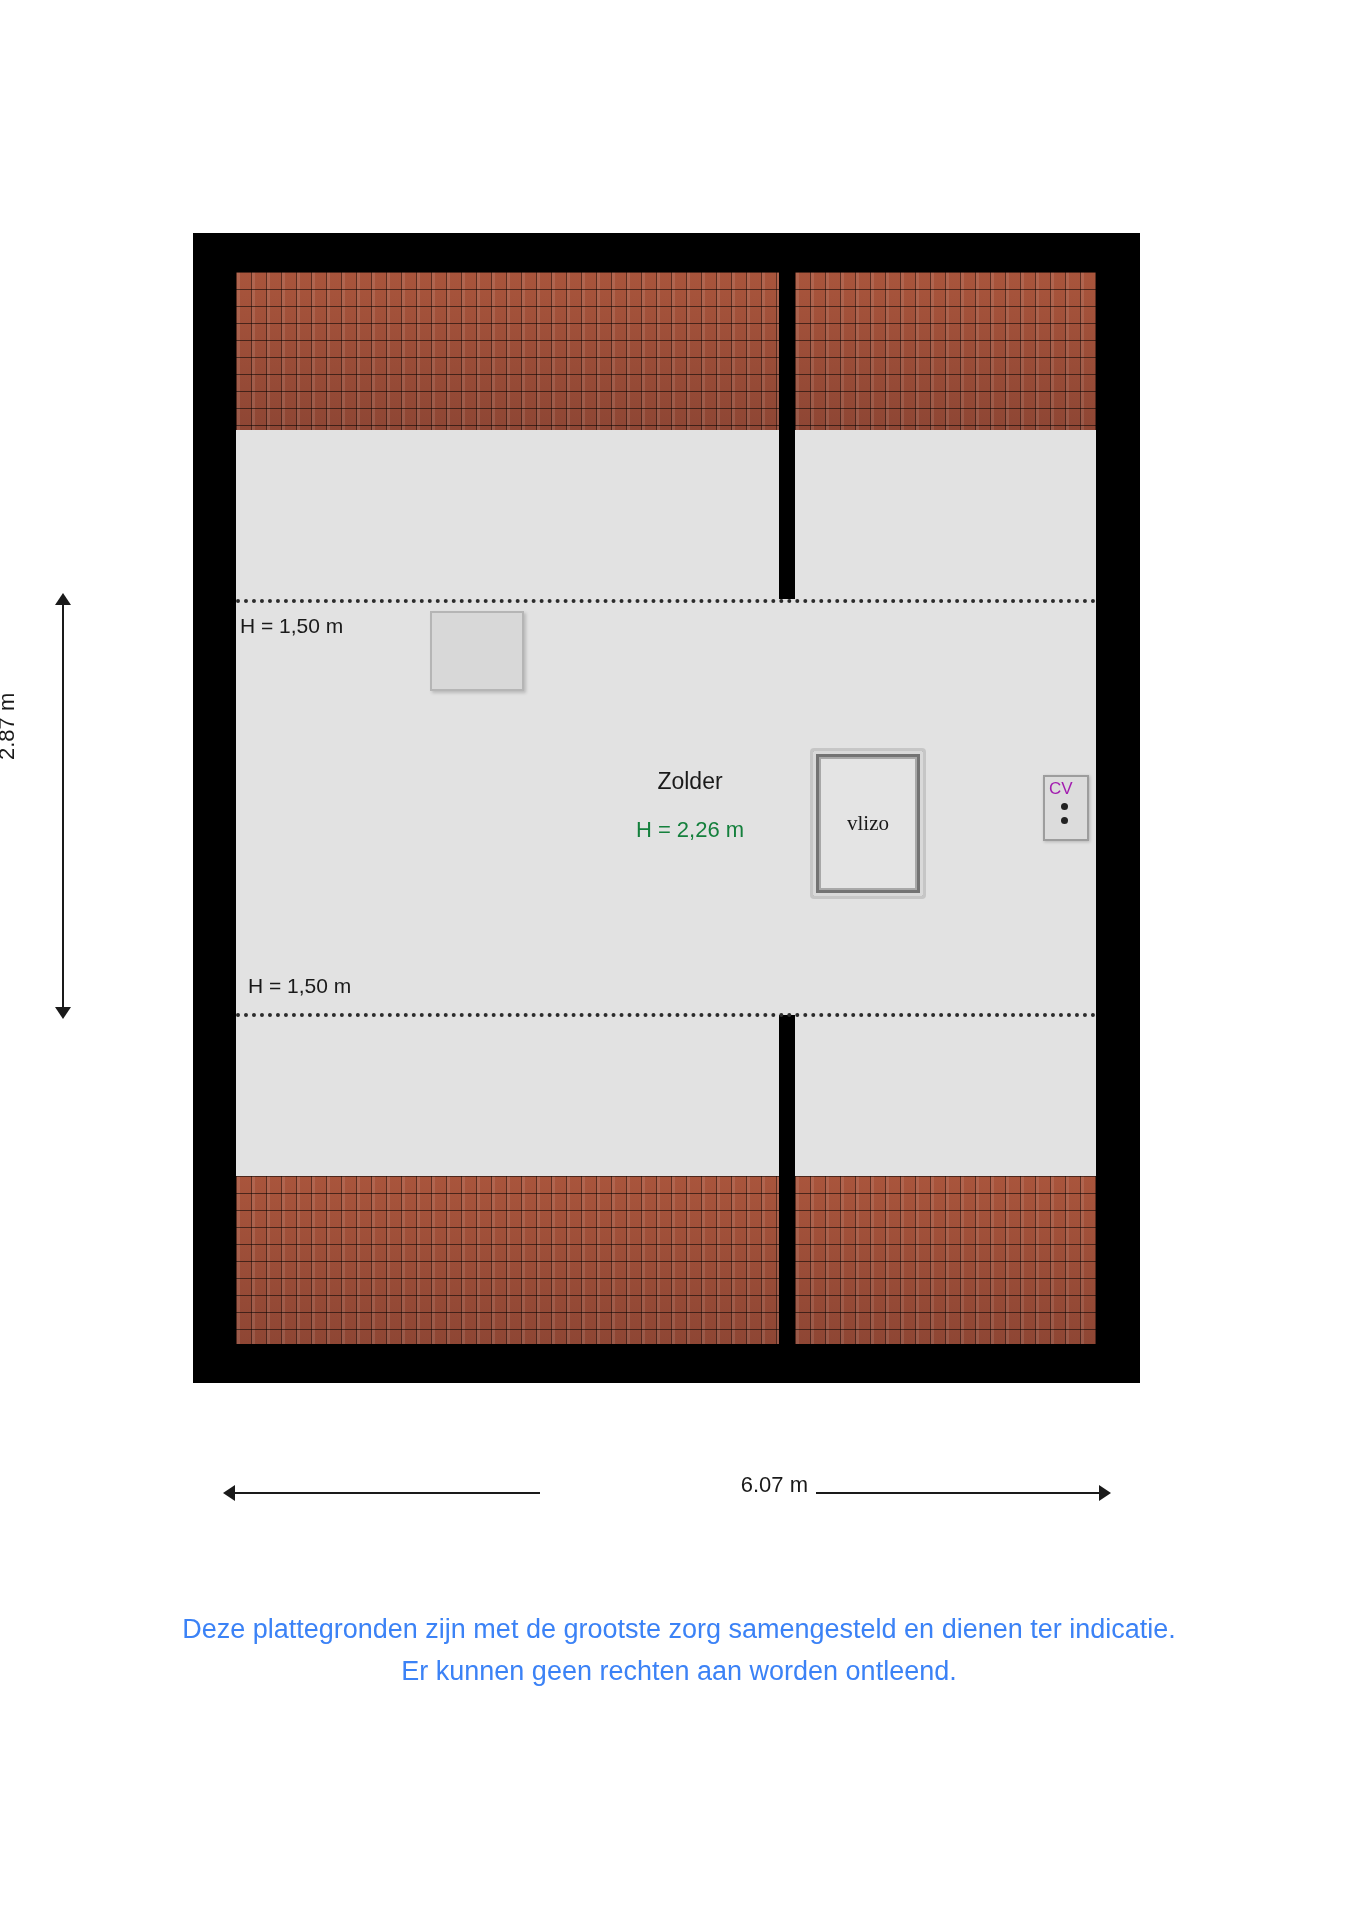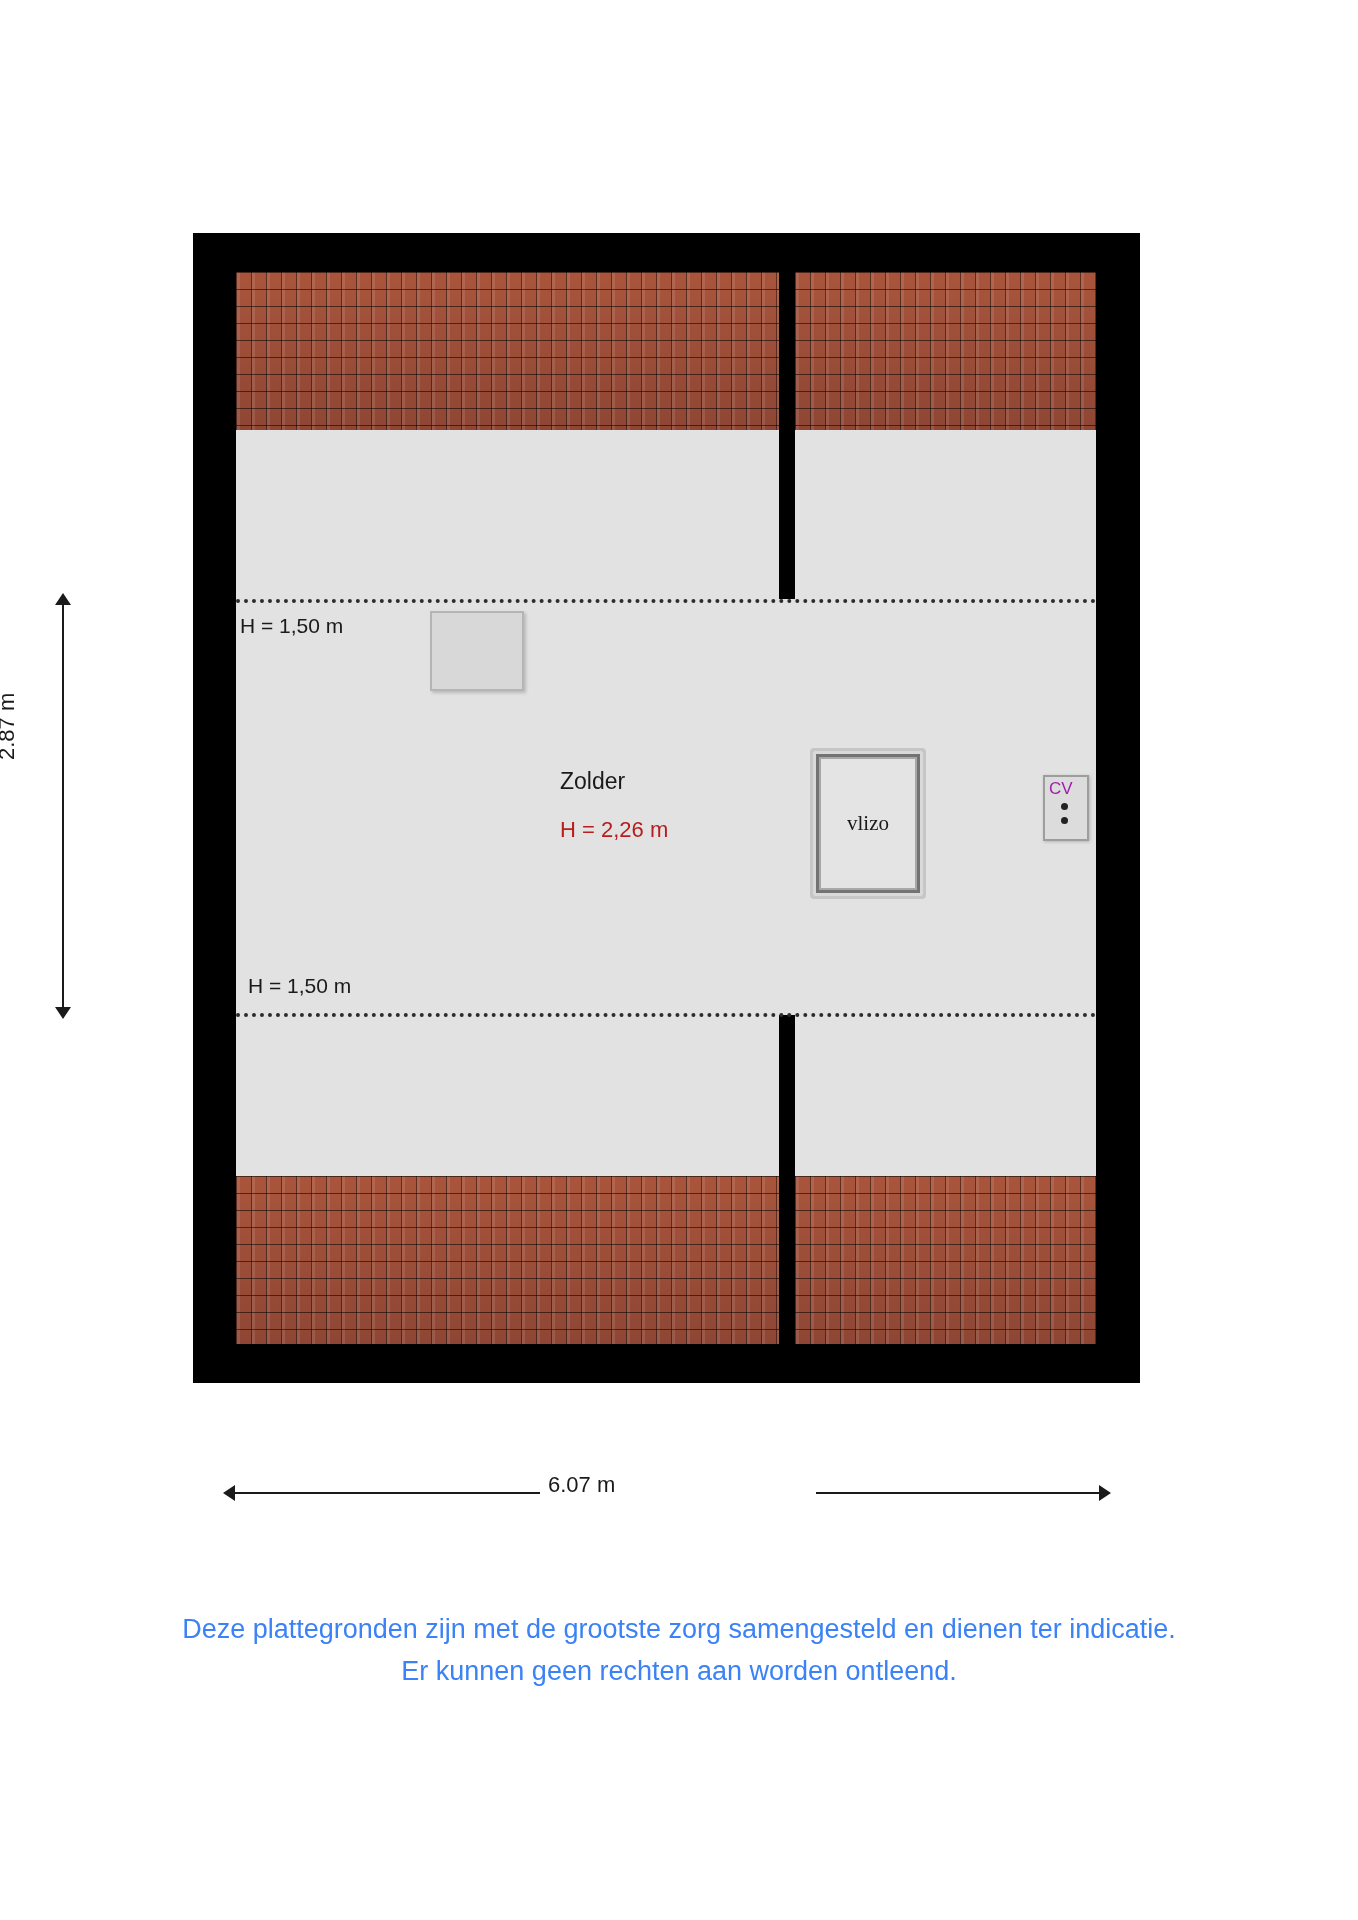--- a/index.html
+++ b/index.html
@@ -86,30 +86,30 @@
   }
   .h-label-top { left: 240px; top: 614px; }
   .h-label-bot { left: 248px; top: 974px; }
 
   
   .room-label {
     position: absolute;
     left: 560px;
     top: 768px;
     width: 260px;
-    text-align: left;
+    text-align: center;
   }
   .room-label .name {
     font-size: 23px;
     color: #1a1a1a;
     margin-bottom: 22px;
   }
   .room-label .height {
     font-size: 22px;
-    color: #b91c1c;
+    color: #15803d;
   }
 
   
   .vlizo {
     position: absolute;
     left: 810px;
     top: 748px;
     width: 110px;
     height: 145px;
     background: #737373;
@@ -224,21 +224,21 @@
     border-bottom: 8px solid transparent;
   }
   .dim-h::before { left: -11px; border-right: 12px solid #1a1a1a; }
   .dim-h::after  { right: -11px; border-left: 12px solid #1a1a1a; }
 
   .dim-h-label {
     position: absolute;
     left: 540px;
     top: 1472px;
     width: 260px;
-    text-align: left;
+    text-align: right;
     font-size: 22px;
     color: #1a1a1a;
     background: #ffffff;
     padding: 0 8px;
   }
 
   
   .disclaimer {
     position: absolute;
     left: 0;

